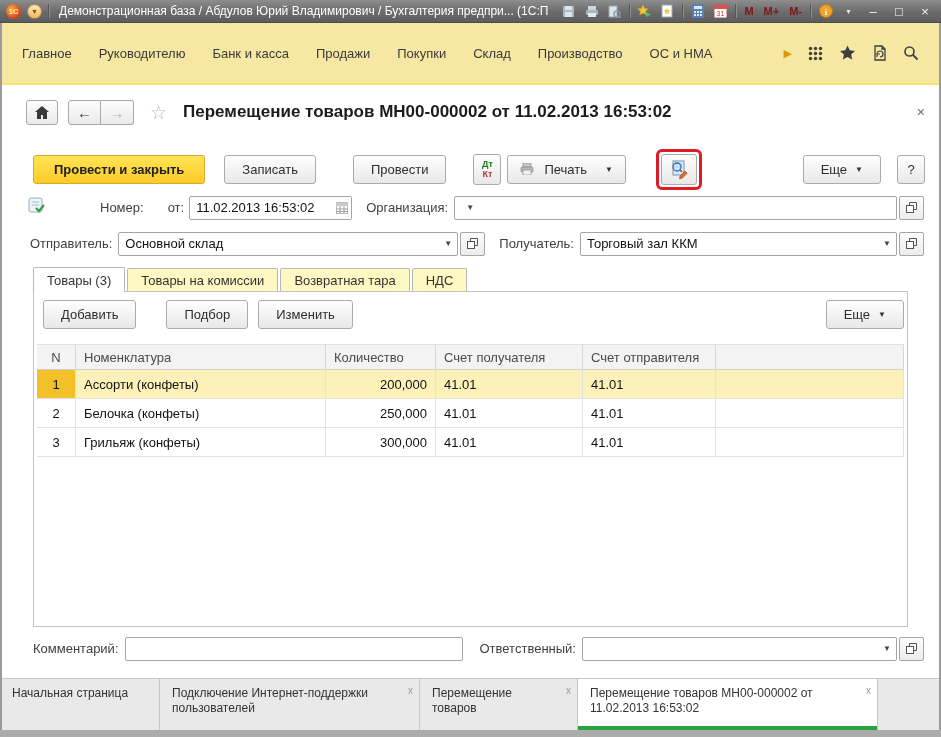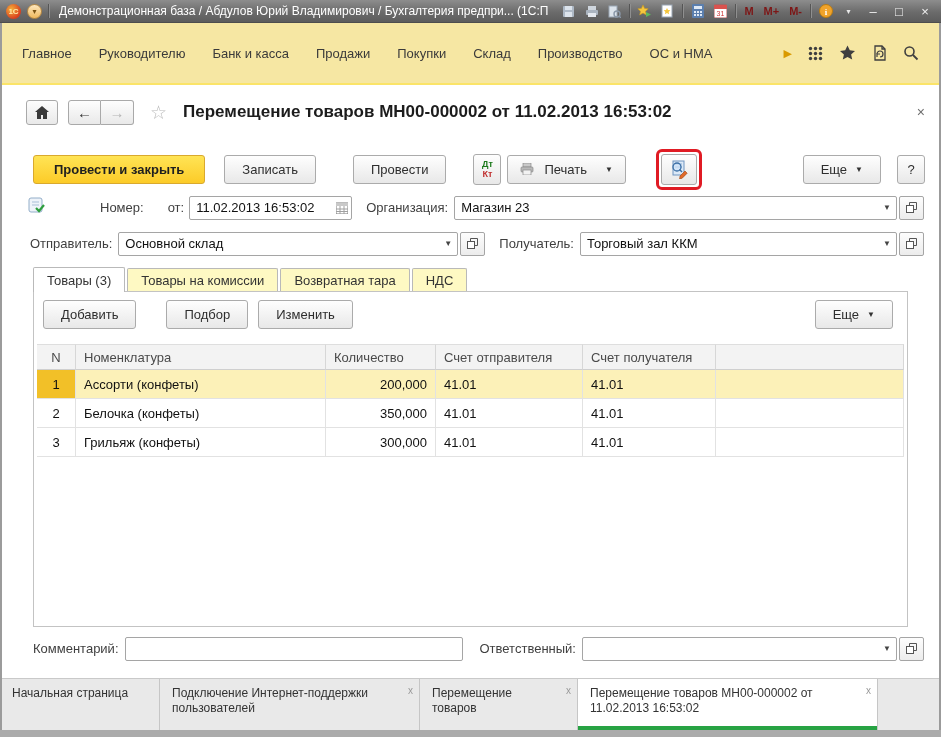--- a/index.html
+++ b/index.html
@@ -109,21 +109,21 @@
   .tabsrow { position:absolute; top:182px; left:33px; right:16px; height:25px; display:flex; align-items:flex-end; }
   .tab {
     height:24px; padding:0 13px; border:1px solid #b9b9b9; border-bottom:none;
     border-radius:2px 2px 0 0; background:#fef9c3; font-size:13px; color:#333;
     display:flex; align-items:center; margin-right:2px; position:relative;
   }
   .tab.active { background:#fff; height:25px; z-index:3; }
 
   
   .panel { position:absolute; top:206px; left:33px; width:875px; height:336px; border:1px solid #c3c3c3; background:#fff; z-index:2; }
-  .panel-toolbar { position:absolute; top:8px; left:9px; right:14px; height:29px; display:flex; align-items:center; }
+  .panel-toolbar { position:absolute; top:8px; left:9px; right:3px; height:29px; display:flex; align-items:center; }
   .pt-gap1 { margin-left:30px; }
   .pt-gap2 { margin-left:10px; }
   .panel-toolbar .more { margin-left:auto; }
 
   
   .grid { position:absolute; top:52px; left:3px; right:3px; }
   .grow { display:grid; grid-template-columns:39px 250px 110px 147px 133px 1fr; }
   .gcell {
     height:29px; display:flex; align-items:center; padding:0 8px; font-size:13px; color:#111;
     border-right:1px solid #e2e2e2; border-bottom:1px solid #e2e2e2; overflow:hidden; white-space:nowrap;
@@ -365,21 +365,20 @@
               <line x1="4" y1="4" x2="4" y2="12"></line>
               <line x1="8" y1="4" x2="8" y2="12"></line>
               <line x1="0" y1="7" x2="12" y2="7"></line>
               <line x1="0" y1="9.5" x2="12" y2="9.5"></line>
             </g>
           </svg>
       </span>
     </span>
     <span class="flabel" style="margin-left:14px;">Организация:</span>
     <span class="field" style="flex:1 1 auto; margin-left:6px;">
-      <span class="fval">Магазин 23</span>
       <span class="fld-btn">
           <span class="fld-caret">▼</span>
         </span>
     </span>
     <span class="open-btn">
       <svg width="11" height="11" viewBox="0 0 11 11">
           <rect x="0.5" y="3.5" width="7" height="7" fill="#fff" stroke="#555"></rect>
           <path d="M3.5 3.5v-3h7v7h-3" fill="none" stroke="#555"></path>
         </svg>
     </span>
@@ -430,36 +429,36 @@
         <span>Еще</span>
         <span class="caret">▼</span>
       </span>
     </div>
 
     <div class="grid">
       <div class="grow ghead">
         <span class="gcell c-n">N</span>
         <span class="gcell">Номенклатура</span>
         <span class="gcell">Количество</span>
+        <span class="gcell">Счет получателя</span>
         <span class="gcell">Счет отправителя</span>
-        <span class="gcell">Счет получателя</span>
         <span class="gcell"></span>
       </div>
       <div class="grow sel">
         <span class="gcell c-n">1</span>
         <span class="gcell">Ассорти (конфеты)</span>
         <span class="gcell c-qty">200,000</span>
         <span class="gcell">41.01</span>
         <span class="gcell">41.01</span>
         <span class="gcell"></span>
       </div>
       <div class="grow">
         <span class="gcell c-n">2</span>
         <span class="gcell">Белочка (конфеты)</span>
-        <span class="gcell c-qty">350,000</span>
+        <span class="gcell c-qty">250,000</span>
         <span class="gcell">41.01</span>
         <span class="gcell">41.01</span>
         <span class="gcell"></span>
       </div>
       <div class="grow">
         <span class="gcell c-n">3</span>
         <span class="gcell">Грильяж (конфеты)</span>
         <span class="gcell c-qty">300,000</span>
         <span class="gcell">41.01</span>
         <span class="gcell">41.01</span>

